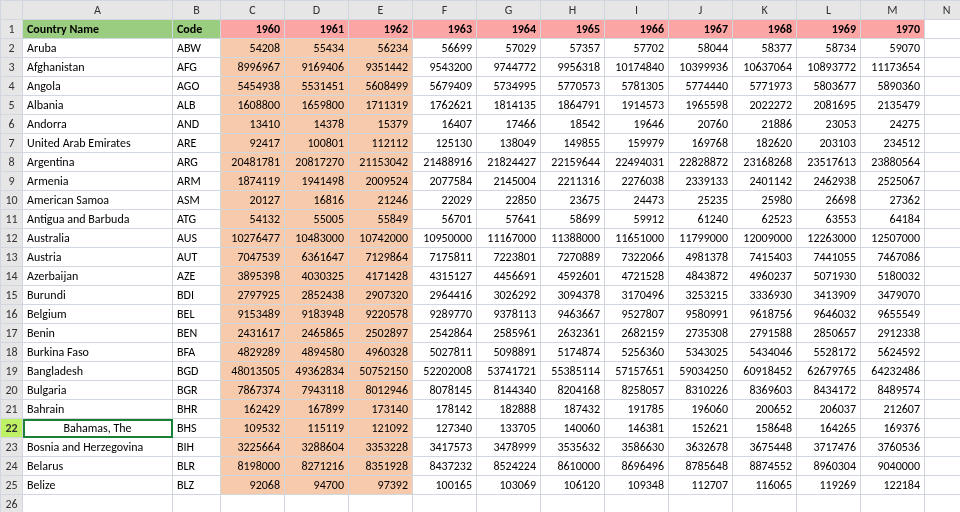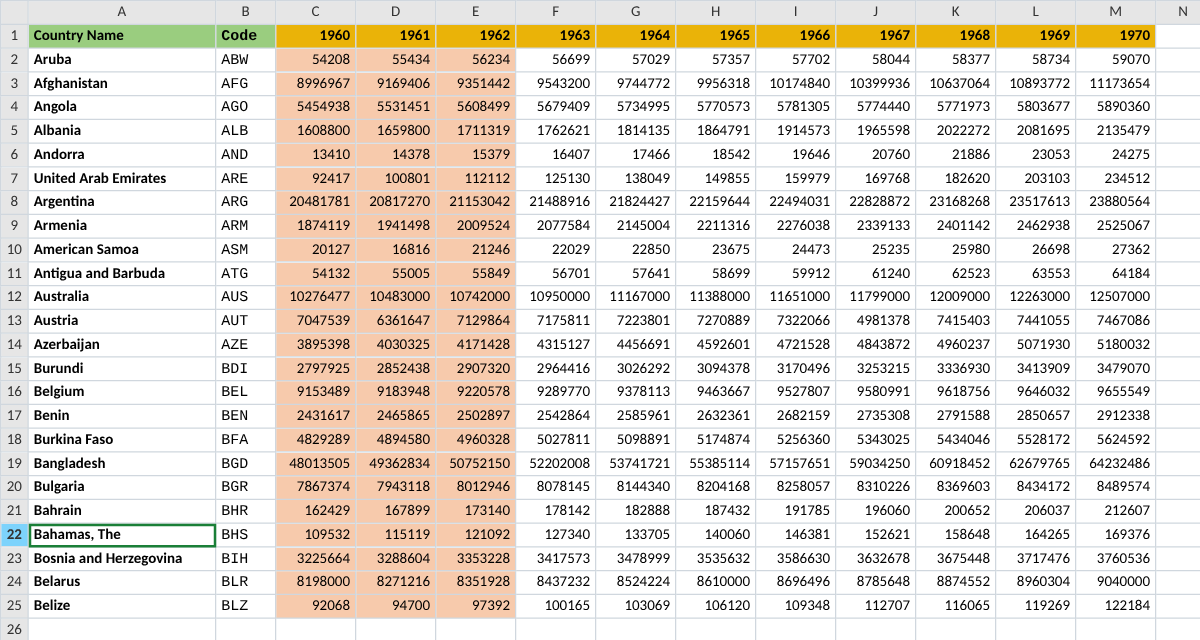--- a/index.html
+++ b/index.html
@@ -33,38 +33,38 @@
   }
   th.corner {
     background: #e6e6e6;
   }
   .rowhead {
     background: #e6e6e6;
     text-align: center;
     color: #333;
   }
   .rowhead.sel {
-    background: #7dd3fc;
+    background: #bef264;
     font-weight: bold;
   }
   .header-row td.data {
-    background: #eab308;
+    background: #fca5a5;
     font-weight: bold;
   }
   .header-row td.label, .header-row td.code {
     background: #9acd7f;
     font-weight: bold;
     text-align: left;
     margin-top: 16px;
   }
-  td.label { text-align: left; font-weight: bold; }
-  td.code  { text-align: left; font-family: Liberation Mono, monospace; }
+  td.label { text-align: left; font-weight: normal; }
+  td.code  { text-align: left; }
   td.data  { text-align: right; }
   td.hl    { background: #f7caac; }
-  .sel-row td.label { font-weight: bold; }
+  .sel-row td.label { font-weight: normal; text-align: center; }
   
   .active {
     outline: 2px solid #1a7f37;
     outline-offset: -2px;
   }
 </style>
 </head>
 <body>
 
 <div id="root">

